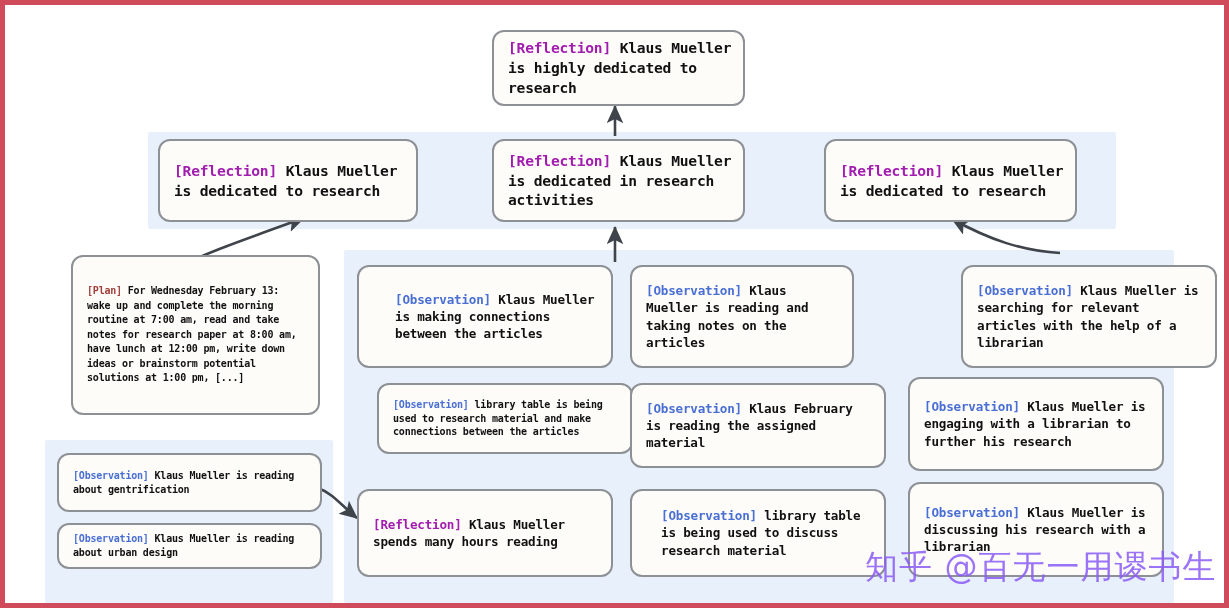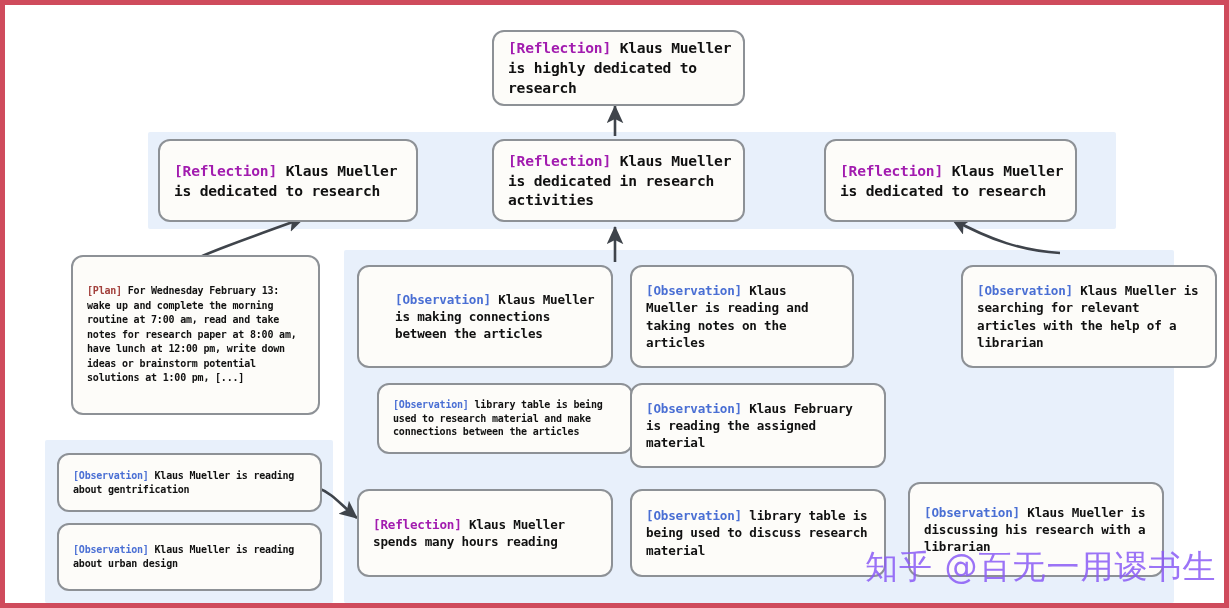--- a/index.html
+++ b/index.html
@@ -113,21 +113,21 @@
         <span class="tag-plan">[Plan]</span><span> For Wednesday February 13: wake up and complete the morning routine at 7:00 am, read and take notes for research paper at 8:00 am, have lunch at 12:00 pm, write down ideas or brainstorm potential solutions at 1:00 pm, [...]</span>
       </div>
     </div>
 
     <div class="node f11" style="left:52px;top:448px;width:265px;height:59px;">
       <div class="txt">
         <span class="tag-observation">[Observation]</span><span> Klaus Mueller is reading about gentrification</span>
       </div>
     </div>
 
-    <div class="node f11" style="left:52px;top:518px;width:265px;height:68px;">
+    <div class="node f11" style="left:52px;top:518px;width:265px;height:46px;">
       <div class="txt">
         <span class="tag-observation">[Observation]</span><span> Klaus Mueller is reading about urban design</span>
       </div>
     </div>
 
     <div class="node f13" style="left:352px;top:260px;width:256px;height:103px;padding-left:22px;">
       <div class="txt">
         <span class="tag-observation">[Observation]</span><span> Klaus Mueller is making connections between the articles</span>
       </div>
     </div>
@@ -149,32 +149,37 @@
         <span class="tag-observation">[Observation]</span><span> Klaus Mueller is reading and taking notes on the articles</span>
       </div>
     </div>
 
     <div class="node f13" style="left:625px;top:378px;width:256px;height:85px;">
       <div class="txt">
         <span class="tag-observation">[Observation]</span><span> Klaus February is reading the assigned material</span>
       </div>
     </div>
 
-    <div class="node f13" style="left:625px;top:484px;width:256px;height:88px;">
+    <div class="node f13" style="left:625px;top:484px;width:256px;height:88px;padding-left:15px;">
       <div class="txt">
         <span class="tag-observation">[Observation]</span><span> library table is being used to discuss research material</span>
       </div>
     </div>
 
     <div class="node f13" style="left:956px;top:260px;width:256px;height:103px;">
       <div class="txt">
         <span class="tag-observation">[Observation]</span><span> Klaus Mueller is searching for relevant articles with the help of a librarian</span>
       </div>
     </div>
 
+    <div class="node f13" style="left:903px;top:372px;width:256px;height:94px;">
+      <div class="txt">
+        <span class="tag-observation">[Observation]</span><span> Klaus Mueller is engaging with a librarian to further his research</span>
+      </div>
+    </div>
 
     <div class="node f13" style="left:903px;top:477px;width:256px;height:95px;">
       <div class="txt">
         <span class="tag-observation">[Observation]</span><span> Klaus Mueller is discussing his research with a librarian</span>
       </div>
     </div>
 
     <div id="watermark">知乎 @百无一用谡书生</div>
 
   </div>

